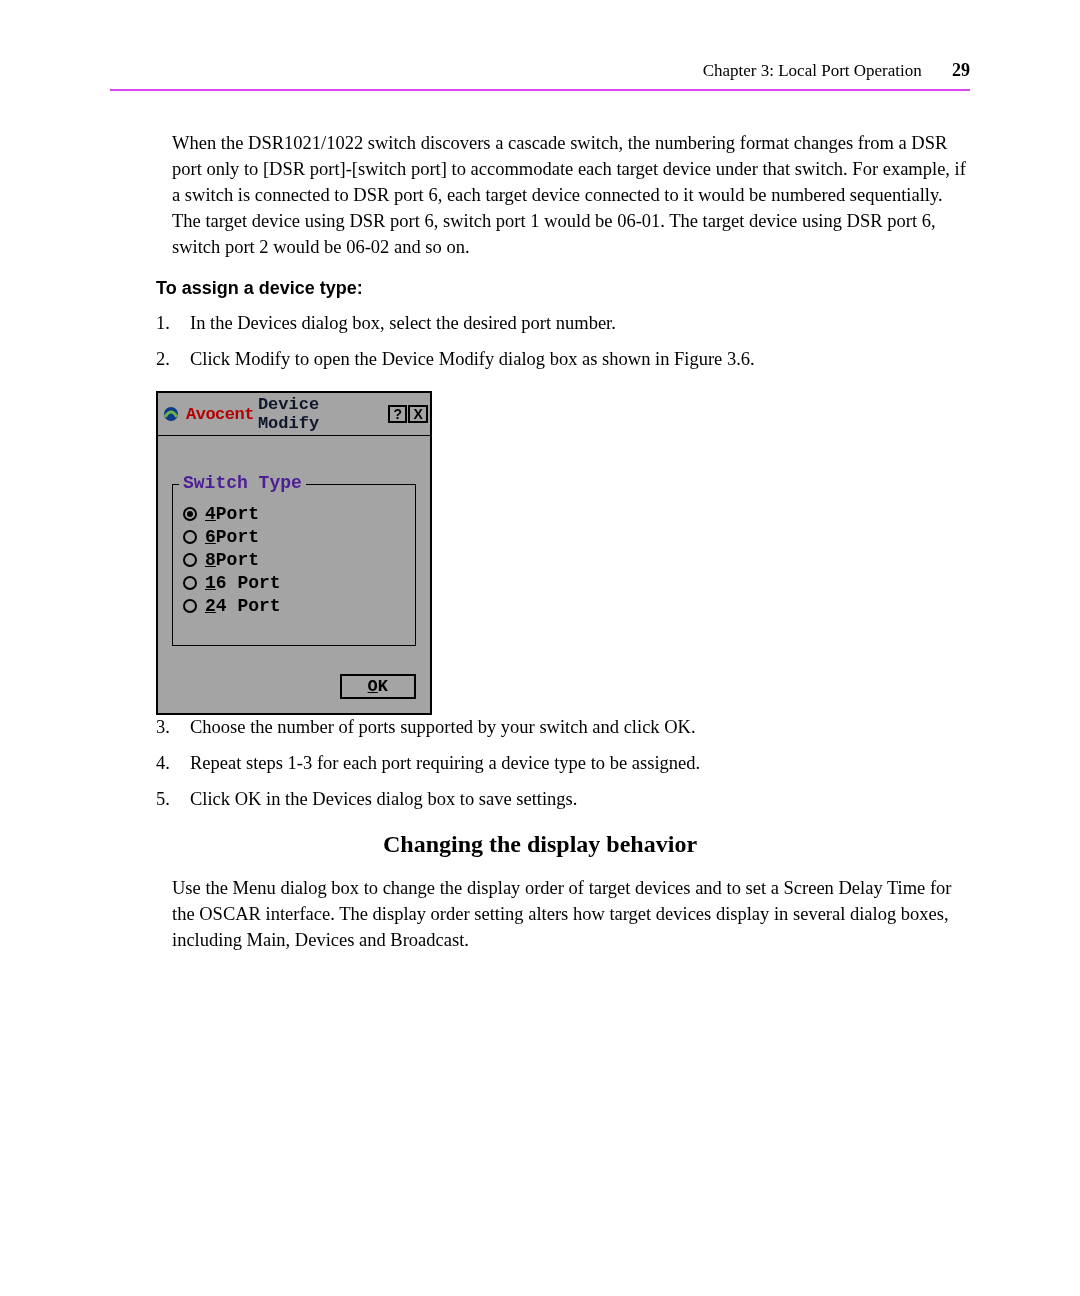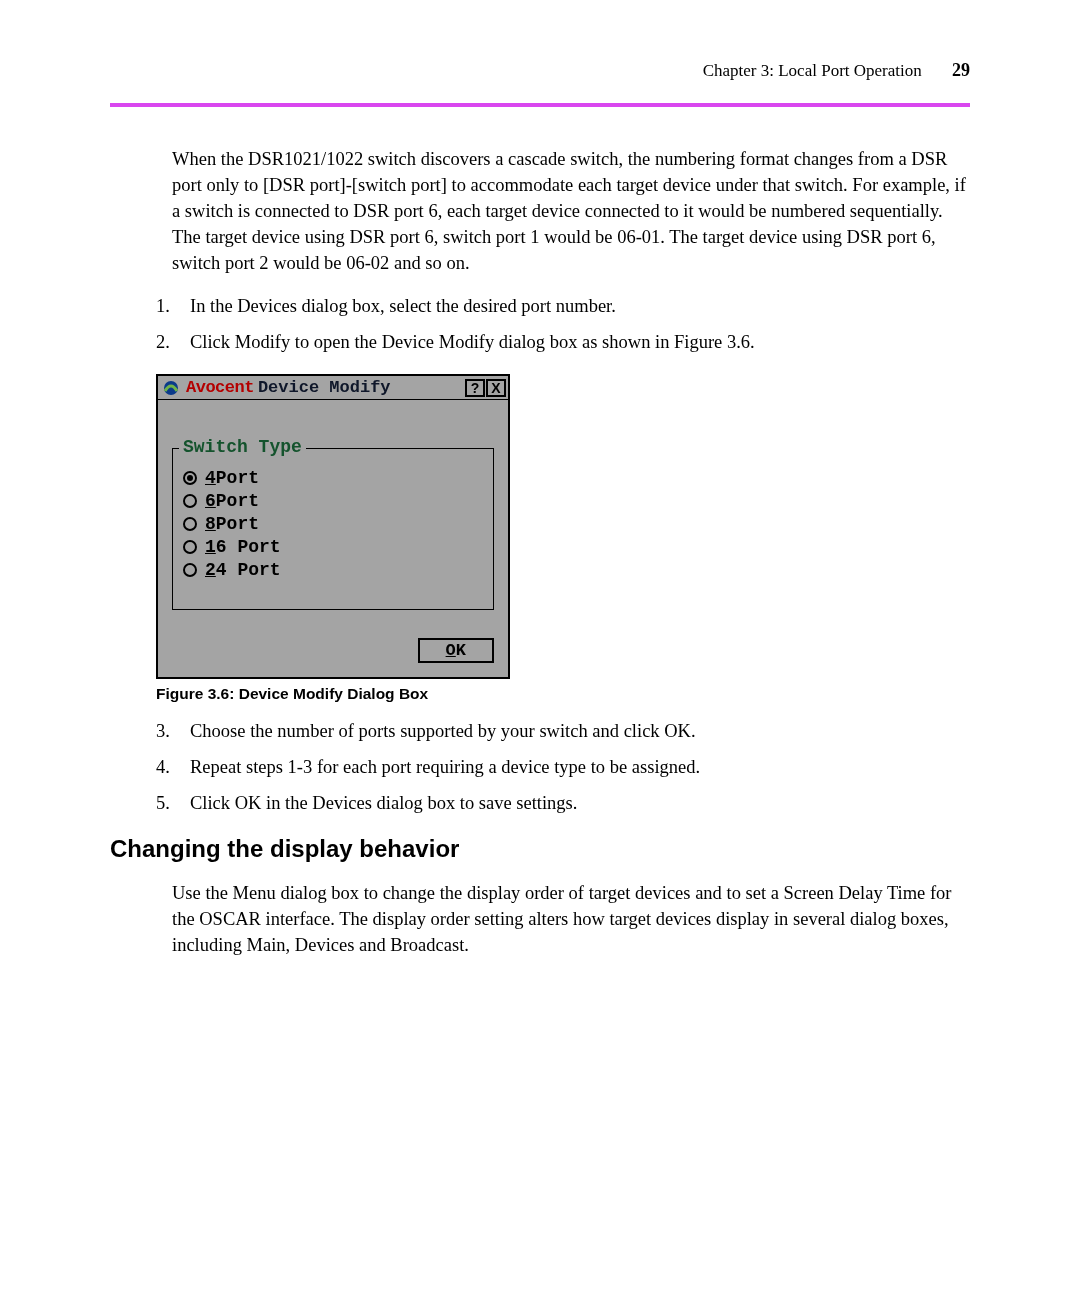--- a/index.html
+++ b/index.html
@@ -11,22 +11,22 @@
     color: #000;
     width: 1080px;
   }
   .page {
     padding: 60px 110px 40px 110px;
   }
   .header {
     text-align: right;
     font-family: Georgia, serif;
     font-size: 17px;
-    padding-bottom: 22px;
-    border-bottom: 4px solid #d946ef;
+    padding-bottom: 8px;
+    border-bottom: 2px solid #d946ef;
     margin-bottom: 40px;
   }
   .header .pagenum {
     font-weight: bold;
     margin-left: 26px;
     font-size: 18px;
   }
   .body-indent {
     margin-left: 46px;
   }
@@ -57,21 +57,21 @@
   }
   .olist li .num {
     width: 34px;
     flex-shrink: 0;
   }
   .olist li .txt { flex: 1; }
   .ital { }
   
   
   .dialog {
-    width: 354px;
+    width: 276px;
     border: 2px solid #000;
     background: #a4a4a4;
     margin: 8px 0 0 0;
     font-family: "Courier New", monospace;
   }
   .dialog-title {
     background: #a4a4a4;
     border-bottom: 1px solid #000;
     display: flex;
     align-items: center;
@@ -109,21 +109,21 @@
     padding: 16px 10px 26px 10px;
     position: relative;
   }
   .legend {
     position: absolute;
     top: -12px; left: 6px;
     background: #a4a4a4;
     padding: 0 4px;
     font-weight: bold;
     font-size: 18px;
-    color: #14532d;
+    color: #4c1d95;
   }
   .radio-row {
     display: flex;
     align-items: center;
     margin: 3px 0;
     font-weight: bold;
     font-size: 18px;
     color: #000;
   }
   .radio {
@@ -169,38 +169,40 @@
     border-bottom: 2.5px solid #000;
     padding: 8px 0;
     font-family: Helvetica, Arial, sans-serif;
     font-size: 16px;
     line-height: 1.35;
     margin: 14px 0 22px 0;
   }
   .notebox .nlabel { font-weight: bold; }
   .notebox .okital { font-style: italic; }
   .h2 {
-    font-family: Liberation Sans, sans-serif;
+    font-family: Liberation Serif, serif;
     font-weight: bold;
     font-size: 24px;
     margin: 4px 0 16px 0;
+    text-align: center;
   }
 </style>
 </head>
 <body>
 
 <div class="page">
   <div class="header">
     <span>Chapter 3: Local Port Operation</span>
     <span class="pagenum">29</span>
   </div>
 
   <div class="body-indent">
     <p class="para">When the DSR1021/1022 switch discovers a cascade switch, the numbering format changes from a DSR port only to [DSR port]-[switch port] to accommodate each target device under that switch. For example, if a switch is connected to DSR port 6, each target device connected to it would be numbered sequentially. The target device using DSR port 6, switch port 1 would be 06-01. The target device using DSR port 6, switch port 2 would be 06-02 and so on.</p>
 
+    <div class="subhead">To assign a device type:</div>
 
     <ol class="olist" id="steps-a">
         <li>
           <span class="num">1.</span>
           <span class="txt">In the Devices dialog box, select the desired port number.</span>
         </li>
         <li>
           <span class="num">2.</span>
           <span class="txt">Click <span class="ital">Modify</span> to open the Device Modify dialog box as shown in Figure 3.6.</span>
         </li>
@@ -256,21 +258,20 @@
             </div>
         </div>
       </div>
       <div class="dialog-foot">
         <span class="okbtn">
           <span class="accel">O</span><span>K</span>
         </span>
       </div>
     </div>
 
-    <div class="figcap">Figure 3.6: Device Modify Dialog Box</div>
 
     <ol class="olist" id="steps-b">
         <li>
           <span class="num">3.</span>
           <span class="txt">Choose the number of ports supported by your switch and click <span class="ital">OK</span>.</span>
         </li>
         <li>
           <span class="num">4.</span>
           <span class="txt">Repeat steps 1-3 for each port requiring a device type to be assigned.</span>
         </li>

